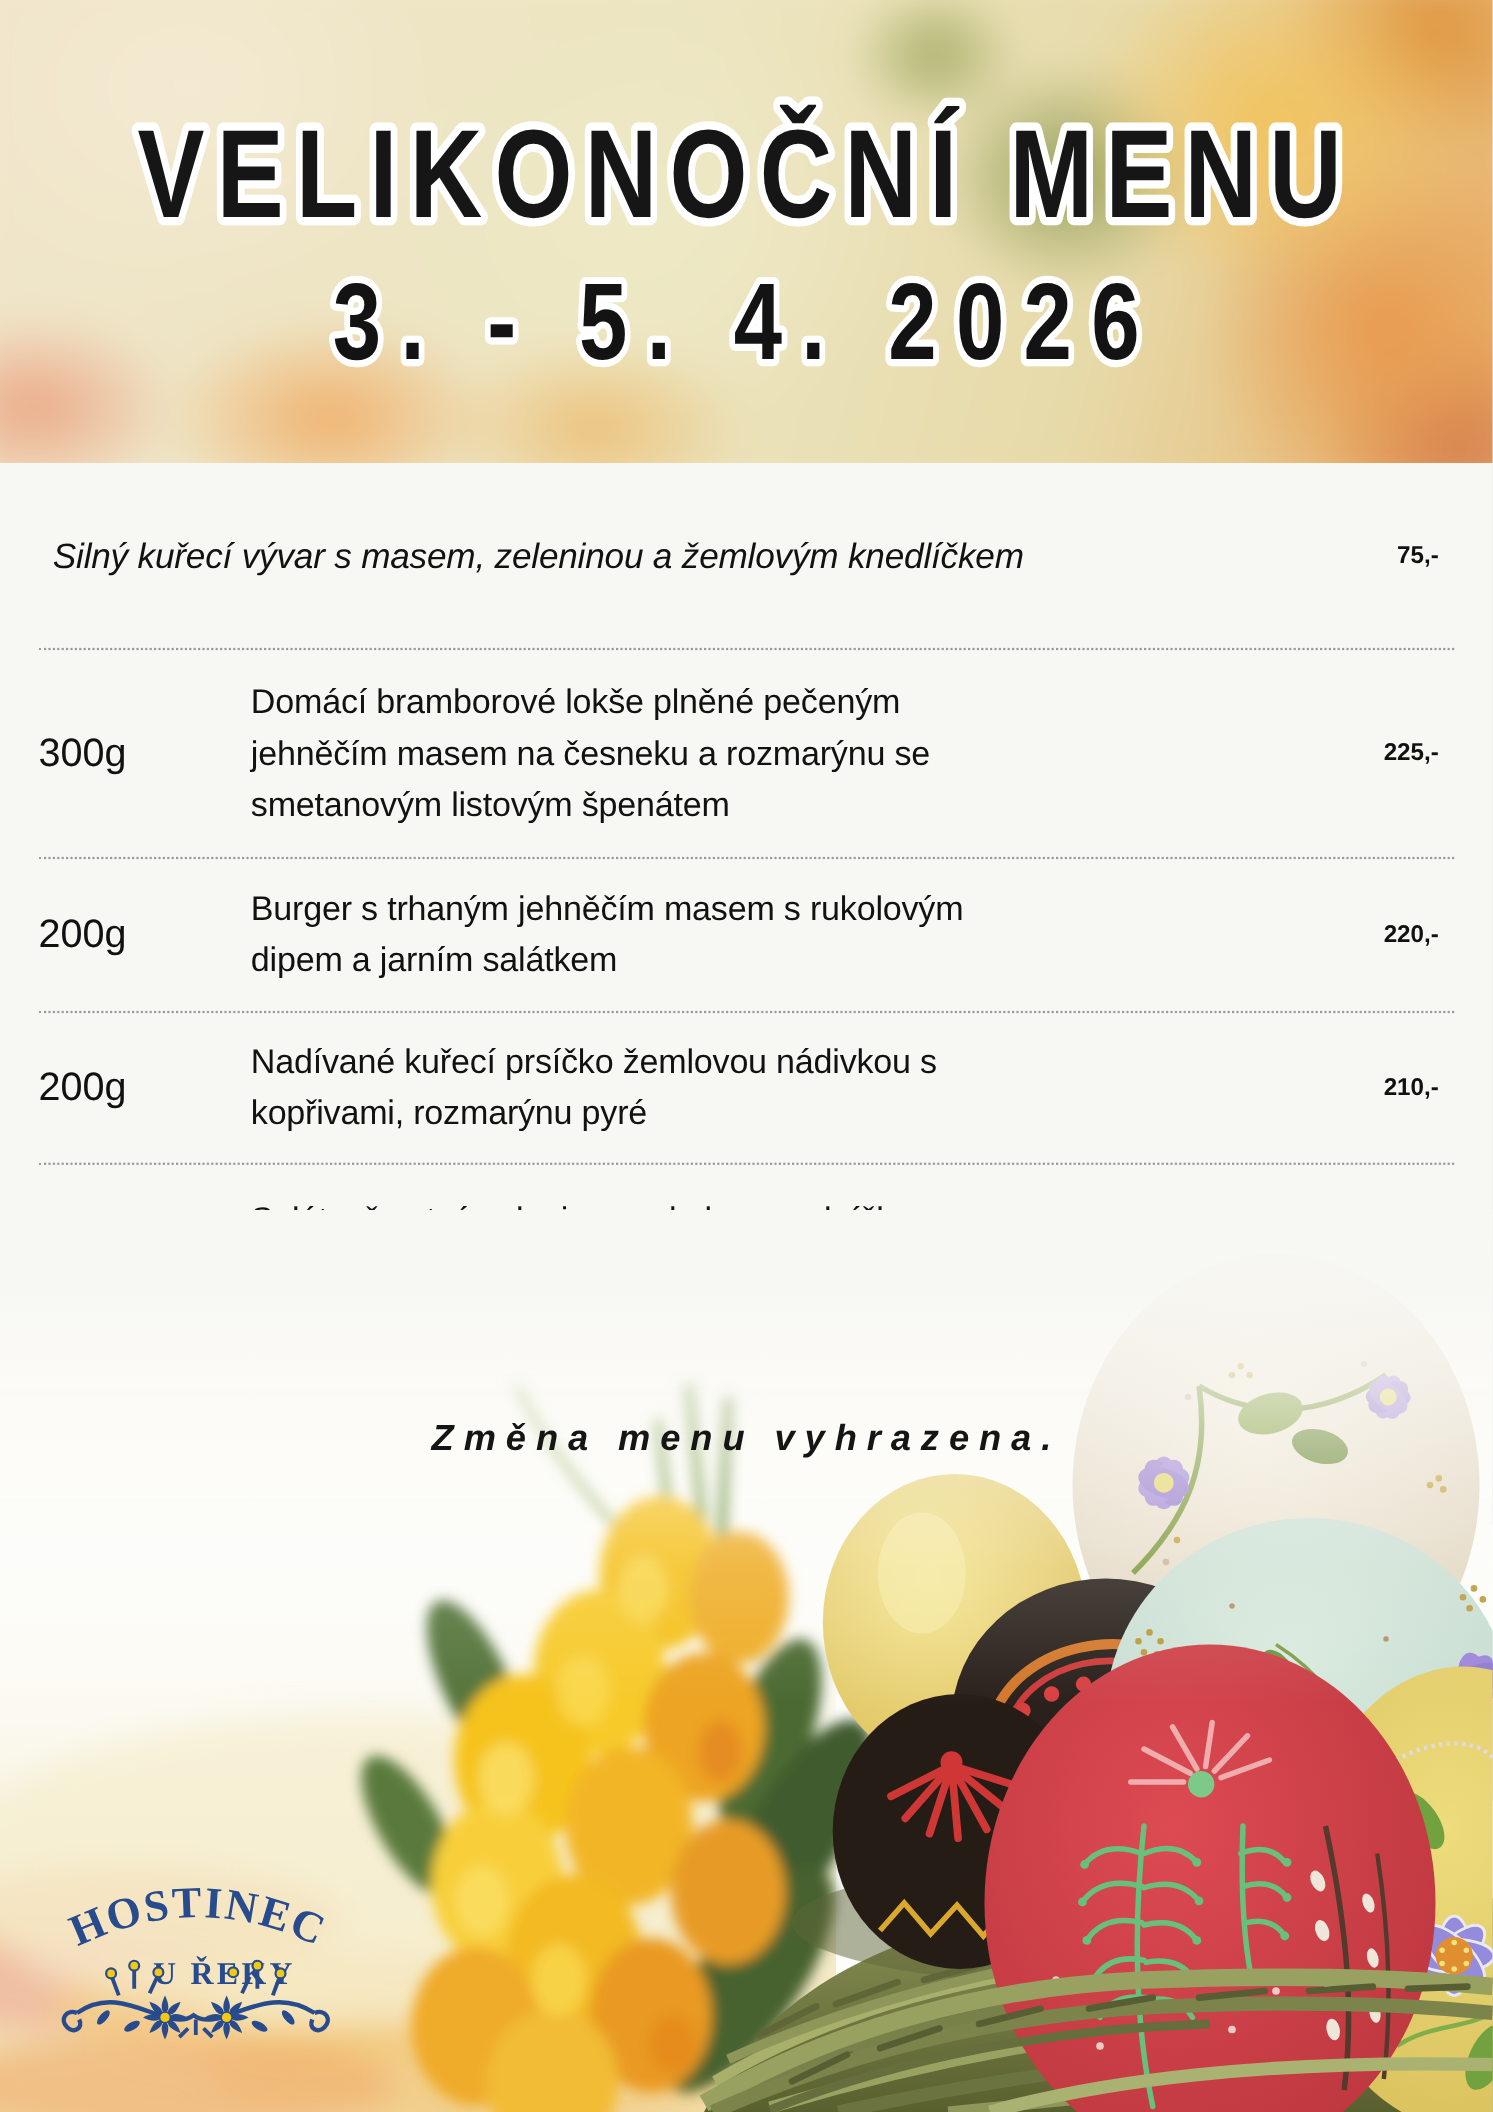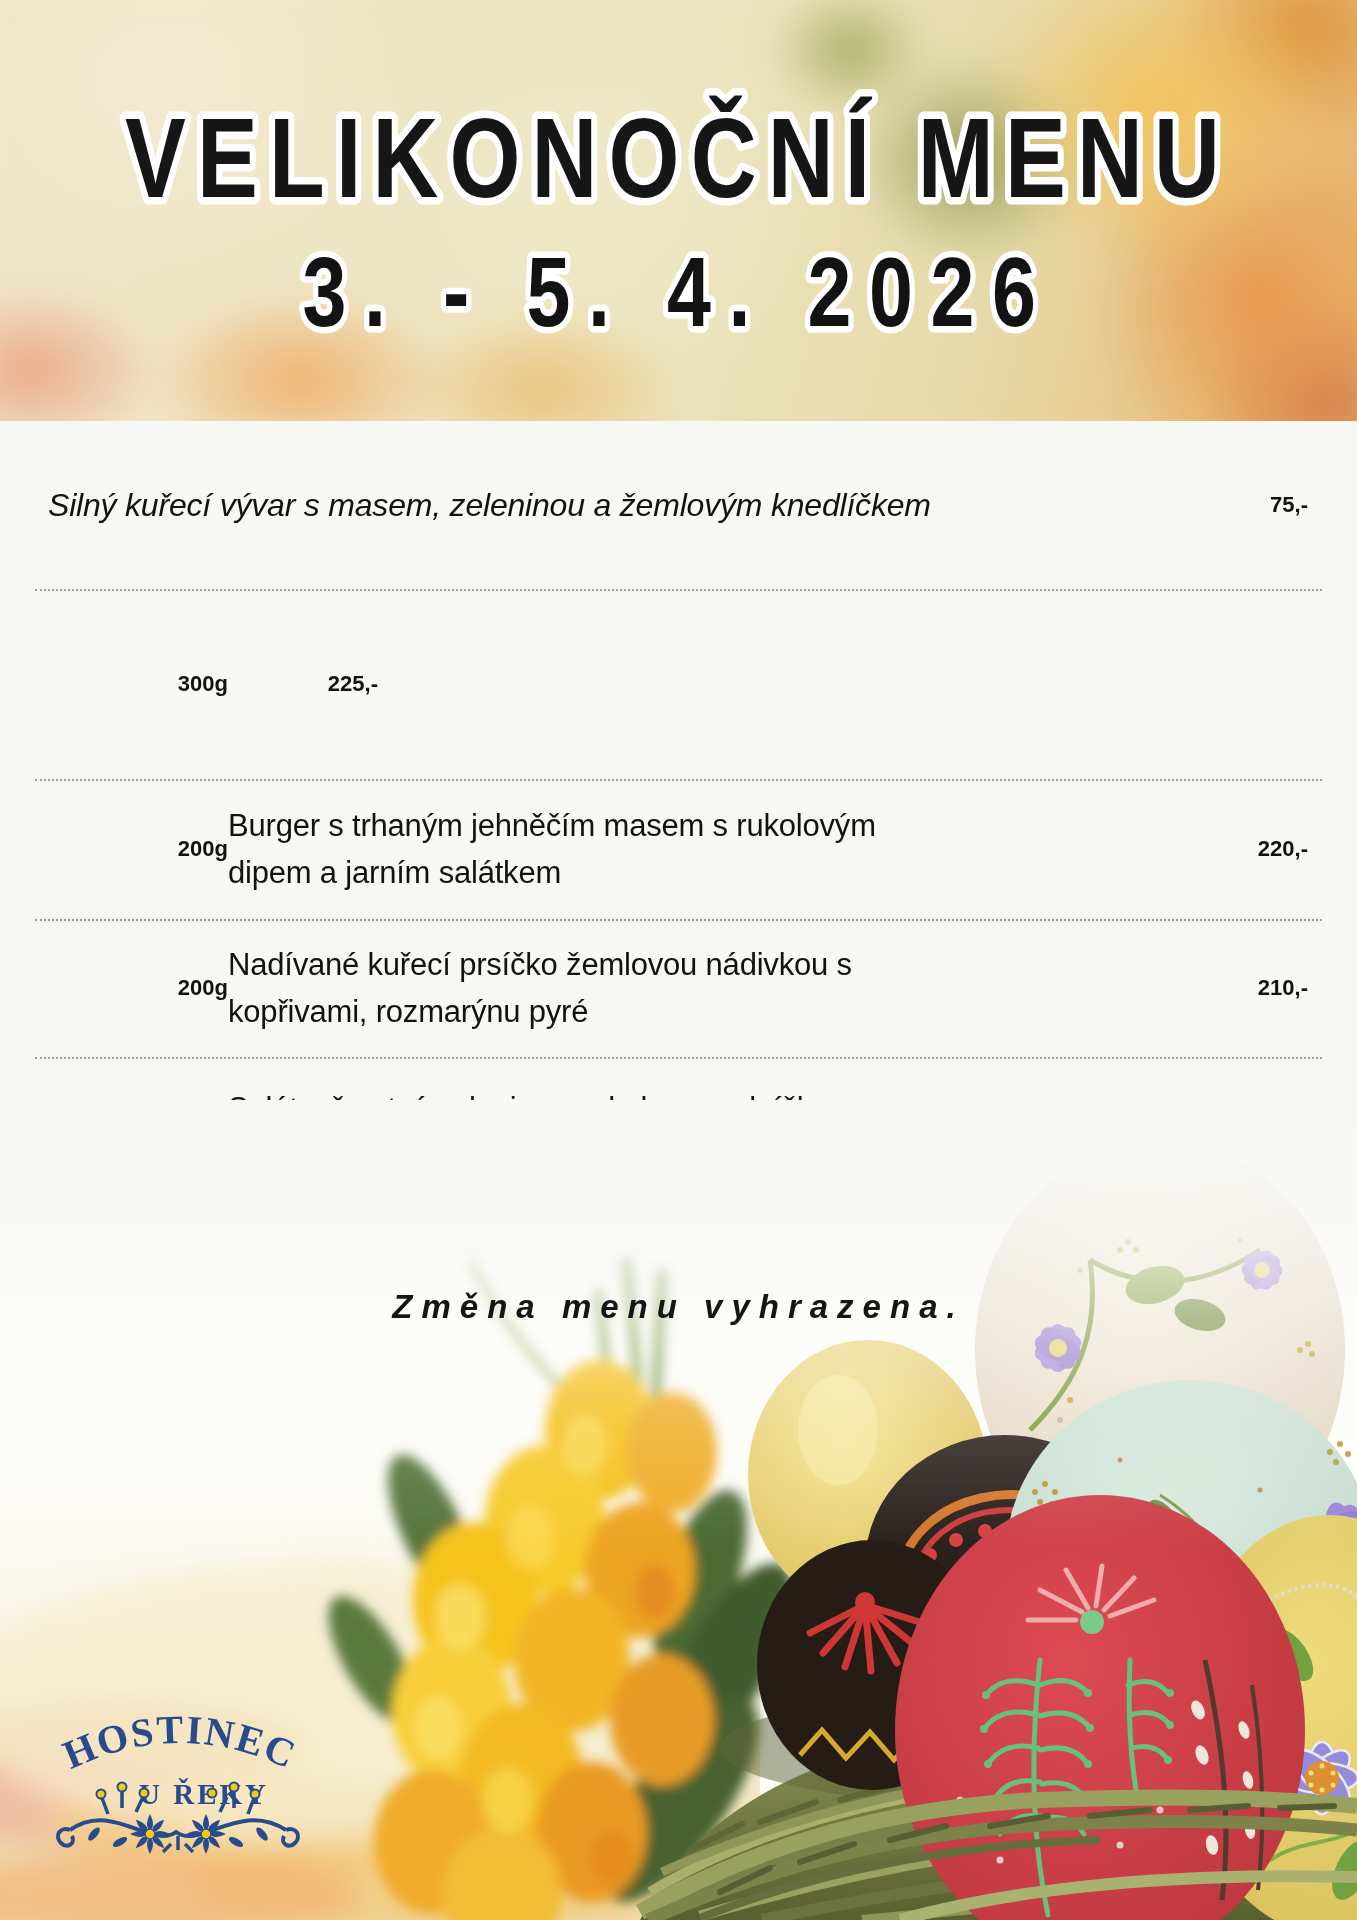--- a/index.html
+++ b/index.html
@@ -26,21 +26,21 @@
 
   
   .menu{position:absolute;left:0;top:421px;width:1357px;}
   .row{position:absolute;left:0;width:1357px;display:flex;align-items:center;
        padding-left:35px;padding-right:49px;box-sizing:border-box;}
   .row-1{top:0;height:168px;}
   .row-2{top:168px;height:190px;}
   .row-3{top:358px;height:140px;}
   .row-4{top:498px;height:138px;}
   .row-5{top:636px;height:196px;}
-  .w{width:193px;flex:0 0 193px;text-align:right;font-weight:bold;font-size:22px;color:#111;}
+  .w{width:193px;flex:0 0 193px;text-align:left;font-weight:normal;font-size:36px;color:#111;}
   .d{flex:1;font-weight:normal;font-size:31px;line-height:47px;color:#121212;
      white-space:pre-line;letter-spacing:-0.2px;}
   .p{flex:0 0 150px;text-align:right;font-weight:bold;font-size:22px;color:#111;}
   .starter .d{font-style:italic;font-size:32px;padding-left:13px;}
   .sep{position:absolute;left:35px;width:1287px;border-top:2px dotted #9a9a9a;height:0;}
   .sep-1{top:168px;}.sep-2{top:358px;}.sep-3{top:498px;}.sep-4{top:636px;}
 
   .note{position:absolute;top:1288px;left:0;width:1357px;text-align:center;z-index:6;
         font-weight:bold;font-style:italic;font-size:33px;letter-spacing:9px;color:#151515;}
 
@@ -67,20 +67,23 @@
   <div class="menu">
 
     <div class="row row-1 starter">
       <div class="d">Silný kuřecí vývar s masem, zeleninou a žemlovým knedlíčkem</div>
       <div class="p">75,-</div>
     </div>
     <div class="sep sep-1"></div>
 
     <div class="row row-2">
       <div class="w">300g</div>
+      <div class="d">Domácí bramborové lokše plněné pečeným
+jehněčím masem na česneku a rozmarýnu se
+smetanovým listovým špenátem</div>
       <div class="p">225,-</div>
     </div>
     <div class="sep sep-2"></div>
 
     <div class="row row-3">
       <div class="w">200g</div>
       <div class="d">Burger s trhaným jehněčím masem s rukolovým
 dipem a jarním salátkem</div>
       <div class="p">220,-</div>
     </div>

